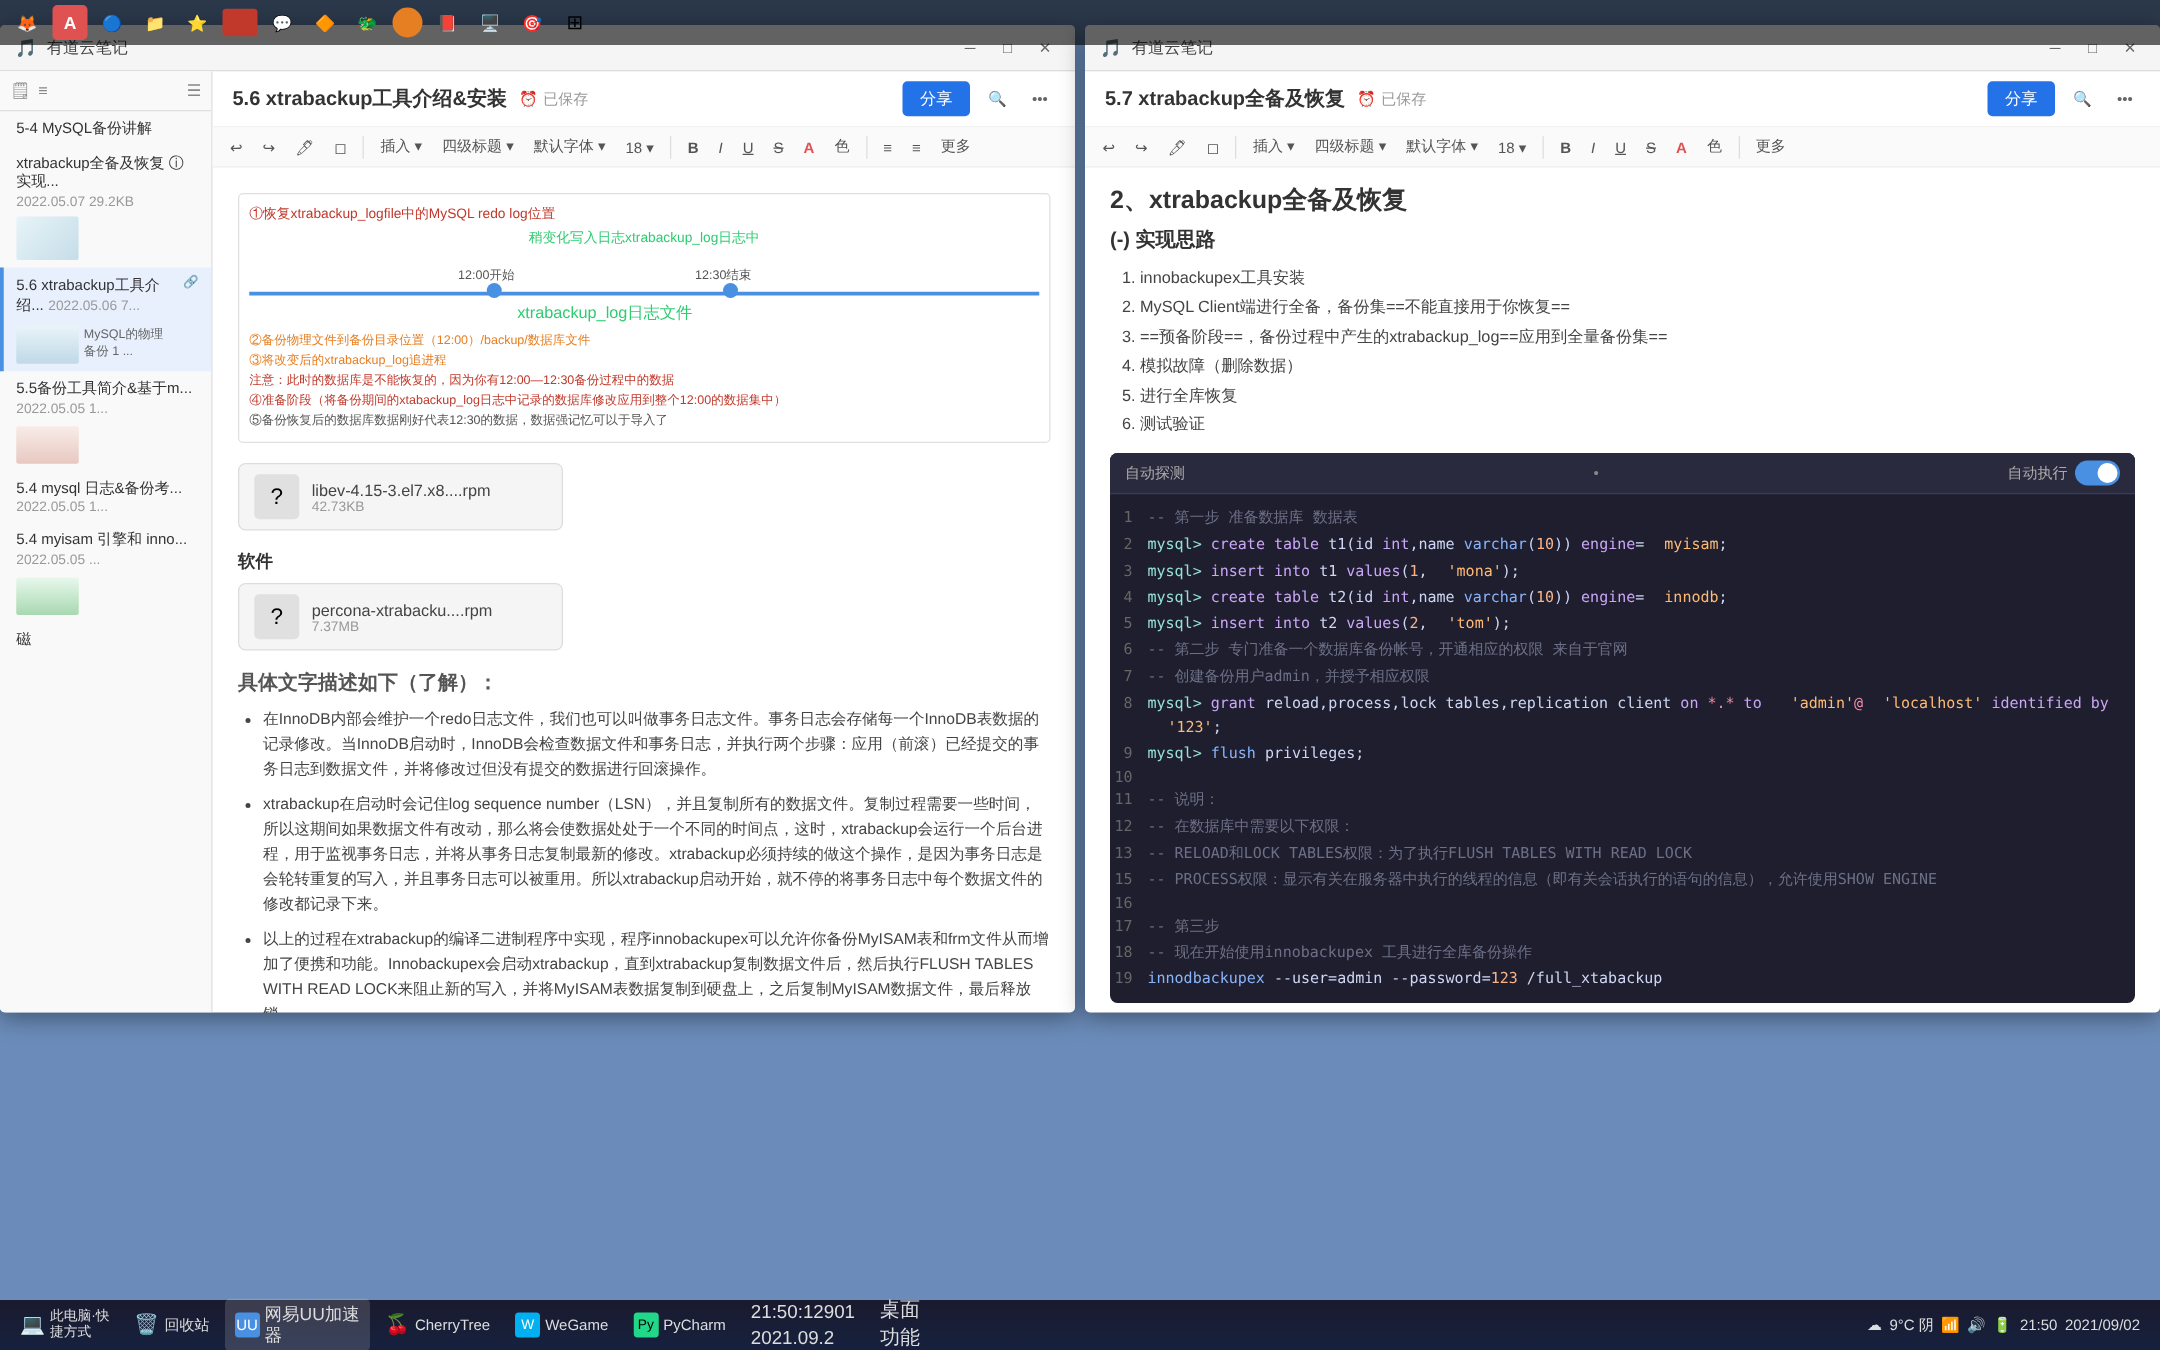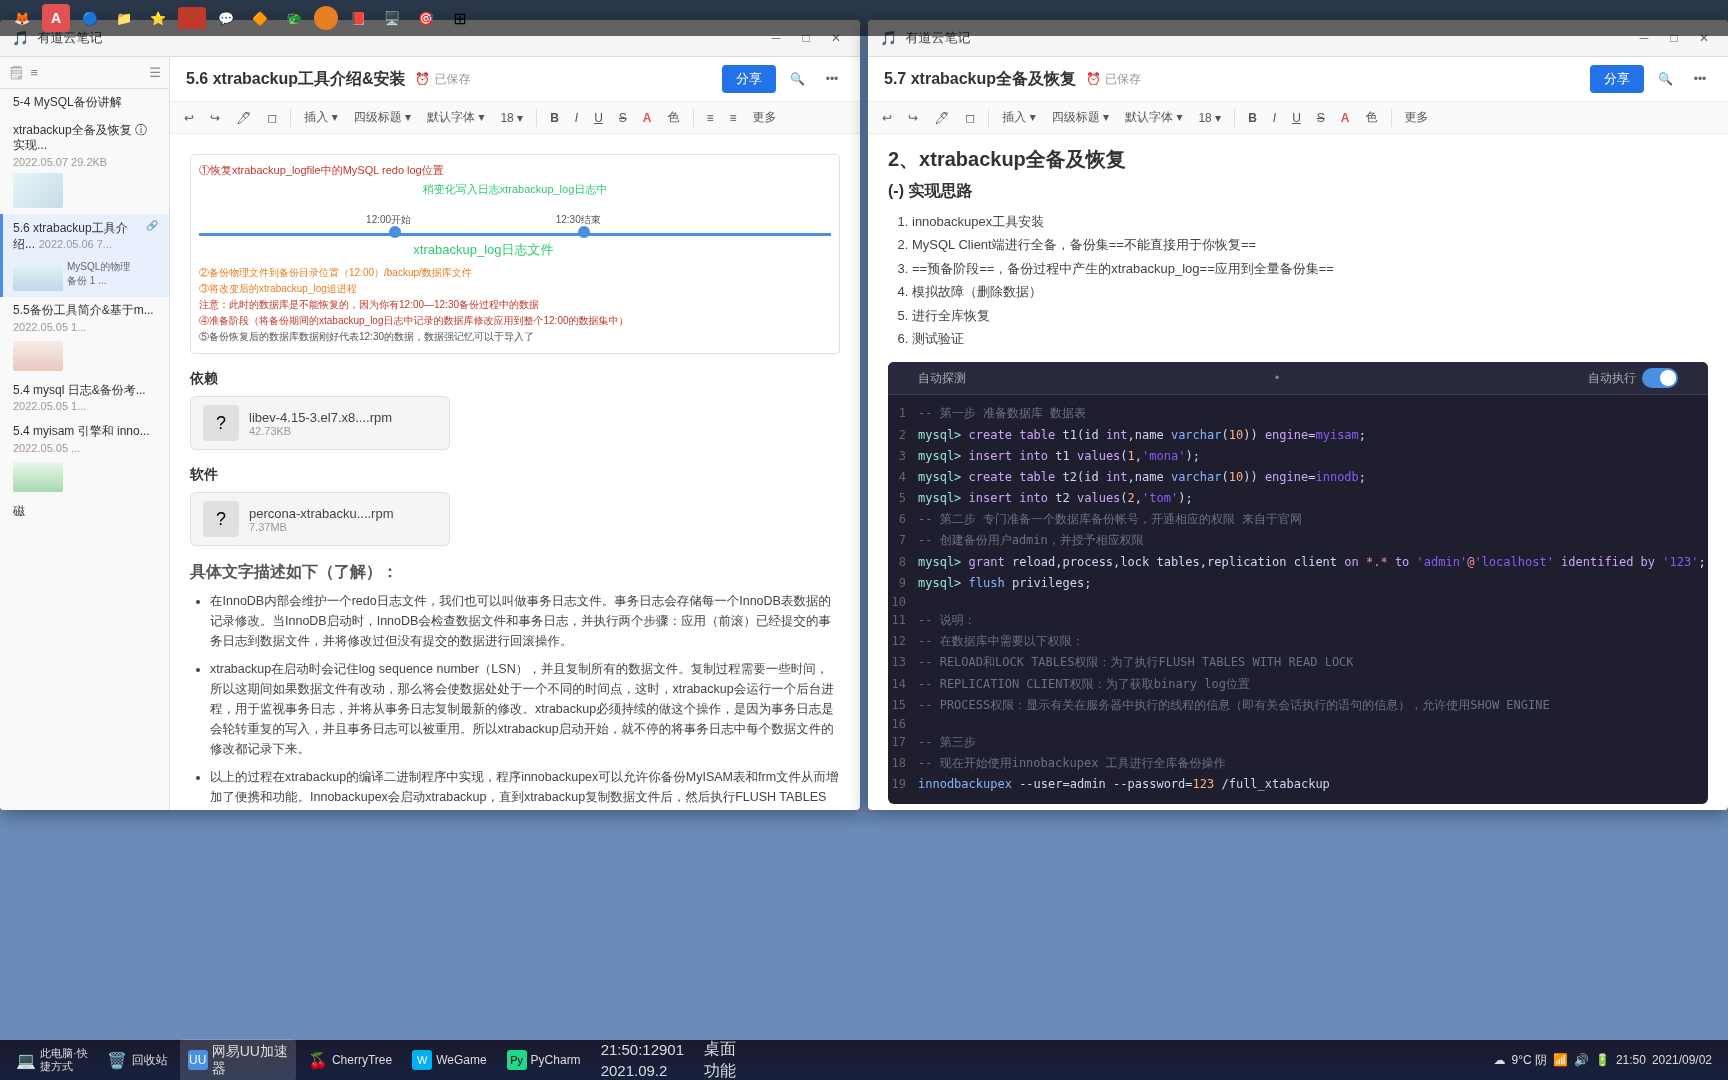--- a/index.html
+++ b/index.html
@@ -83,40 +83,40 @@
     .numbered-list { list-style: decimal; padding-left: 24px; margin-bottom: 12px; }
     .numbered-list li { font-size: 13px; color: #444; line-height: 1.8; }
 
     
     .code-panel {
       background: #1e1e2e; border-radius: 6px; margin: 8px 0;
       overflow: hidden; flex-shrink: 0;
     }
     .code-panel-header {
       display: flex; align-items: center; justify-content: space-between;
-      padding: 6px 30px; background: #2a2a3e; border-bottom: 1px solid #3a3a5a;
+      padding: 6px 12px; background: #2a2a3e; border-bottom: 1px solid #3a3a5a;
     }
     .auto-detect-label { font-size: 12px; color: #aaa; }
     .auto-run-toggle { display: flex; align-items: center; gap: 6px; font-size: 12px; color: #aaa; }
     .toggle-switch {
       width: 36px; height: 20px; background: #4a90e2; border-radius: 10px;
       position: relative; cursor: pointer;
     }
     .toggle-switch::after {
       content: ''; position: absolute; right: 2px; top: 2px;
       width: 16px; height: 16px; background: #fff; border-radius: 50%;
     }
     .code-lines { padding: 8px 0; overflow-y: auto; max-height: 420px; }
     .code-line { display: flex; gap: 0; align-items: baseline; padding: 1px 0; }
     .line-num { width: 30px; text-align: right; padding-right: 12px; color: #666; font-size: 12px; flex-shrink: 0; font-family: monospace; }
     .line-code { font-size: 12px; font-family: 'Consolas', monospace; color: #cdd6f4; white-space: pre-wrap; line-height: 1.6; }
     .line-code .kw { color: #cba6f7; }
     .line-code .cm { color: #6c7086; }
     .line-code .fn { color: #89b4fa; }
-    .line-code .str { color: #8b5cf6; }
+    .line-code .str { color: #fdba74; margin-left: 16px; }
     .line-code .op { color: #f38ba8; }
     .line-code .num { color: #fab387; }
     .line-code .prompt { color: #94e2d5; }
 
     
     .timeline-container { width: 100%; margin: 8px 0; background: #fff; padding: 8px; border: 1px solid #e0e0e0; border-radius: 4px; }
 
     
     .app-icons-row { position: absolute; top: 0; left: 0; width: 100%; height: 36px; background: rgba(0,0,0,0.6); display: flex; align-items: center; padding: 0 8px; gap: 6px; z-index: 50; }
     .app-icon-item { display: flex; align-items: center; justify-content: center; width: 28px; height: 28px; border-radius: 4px; cursor: pointer; }
@@ -269,21 +269,20 @@
           <div style="font-size:10px;color:#888;line-height:1.6;">
             <div style="color:#e67e22;">②备份物理文件到备份目录位置（12:00）/backup/数据库文件</div>
             <div style="color:#e67e22;">③将改变后的xtrabackup_log追进程</div>
             <div style="color:#c0392b;">注意：此时的数据库是不能恢复的，因为你有12:00—12:30备份过程中的数据</div>
             <div style="color:#c0392b;">④准备阶段（将备份期间的xtabackup_log日志中记录的数据库修改应用到整个12:00的数据集中）</div>
             <div style="color:#555;">⑤备份恢复后的数据库数据刚好代表12:30的数据，数据强记忆可以于导入了</div>
           </div>
         </div>
 
         <div class="dep-section">
-          <div class="dep-title">依赖</div>
           <div class="dep-item">
             <div class="dep-icon">?</div>
             <div class="dep-info">
               <div class="dep-name">libev-4.15-3.el7.x8....rpm</div>
               <div class="dep-size">42.73KB</div>
             </div>
           </div>
         </div>
 
         <div class="dep-section">
@@ -434,24 +433,20 @@
             <div class="code-line">
               <span class="line-num">12</span>
               <span class="line-code"><span class="cm">-- 在数据库中需要以下权限：</span></span>
             </div>
 
             <div class="code-line">
               <span class="line-num">13</span>
               <span class="line-code"><span class="cm">-- RELOAD和LOCK TABLES权限：为了执行FLUSH TABLES WITH READ LOCK</span></span>
             </div>
 
-            <div class="code-line">
-              <span class="line-num">14</span>
-              <span class="line-code"><span class="cm">-- REPLICATION CLIENT权限：为了获取binary log位置</span></span>
-            </div>
 
             <div class="code-line">
               <span class="line-num">15</span>
               <span class="line-code"><span class="cm">-- PROCESS权限：显示有关在服务器中执行的线程的信息（即有关会话执行的语句的信息），允许使用SHOW ENGINE</span></span>
             </div>
 
             <div class="code-line">
               <span class="line-num">16</span>
               <span class="line-code"></span>
             </div>

